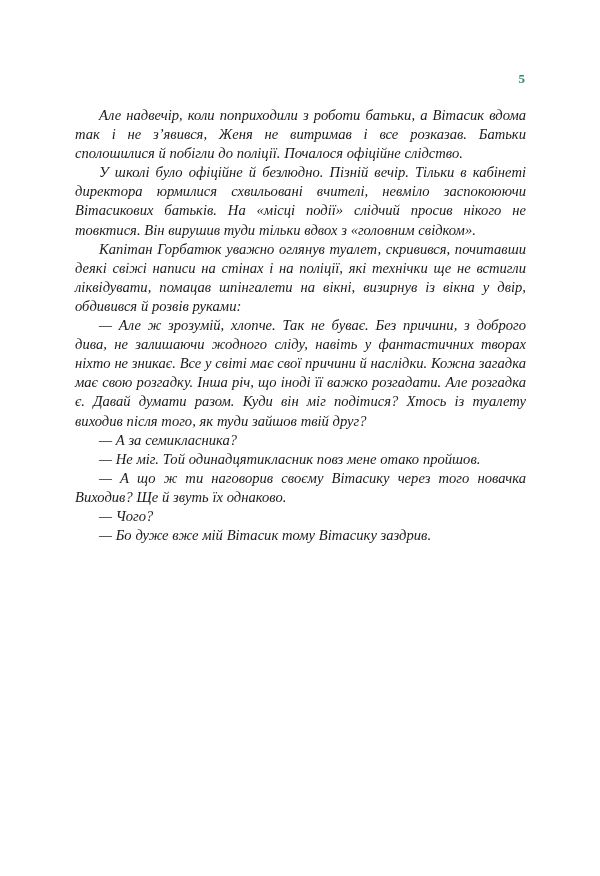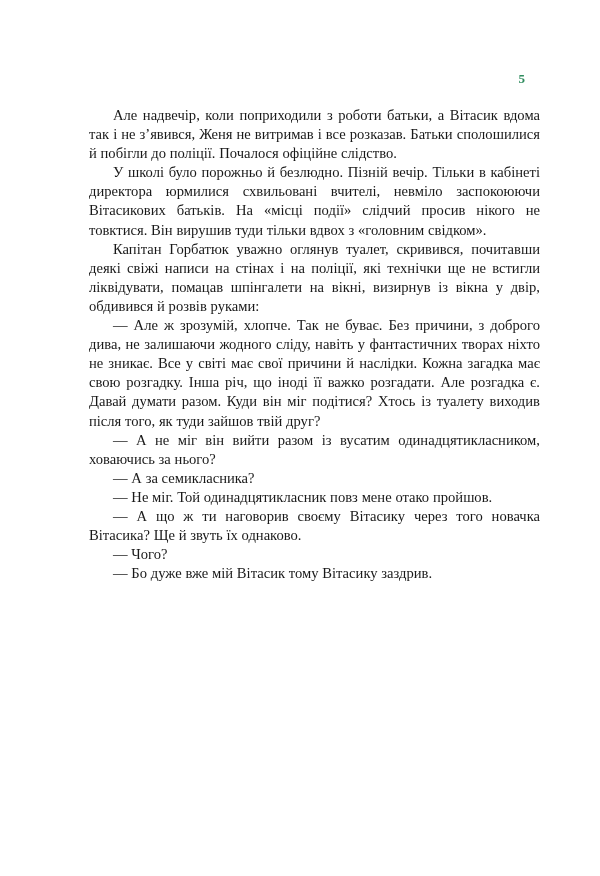--- a/index.html
+++ b/index.html
@@ -41,22 +41,23 @@
     font-weight: bold;
     line-height: 14px;
     color: #2f8c5e;
     letter-spacing: 0;
   }
 
   
   .textblock {
     position: absolute;
     top: 106px;
-    left: 89px;
+    left: 75px;
     width: 451px;
+    font-style: italic;
   }
 
   .para {
     margin: 0;
     font-size: 14.6px;
     line-height: 19.1px;
     text-align: justify;
     text-justify: inter-word;
     text-indent: 24px;
     hyphens: manual;
@@ -68,24 +69,23 @@
 <body style="background: rgb(255, 255, 255); color: rgb(25, 25, 25);">
 
 <div class="page">
 
   <div class="folio-row">
     <span class="folio" style="color: rgb(47, 140, 94);">5</span>
   </div>
 
   <div class="textblock">
     <p class="para">Але надвечір, коли поприходили з роботи батьки, а Вітасик вдома так і не з’явився, Женя не витримав і все розказав. Батьки сполошилися й побігли до поліції. Почалося офіційне слідство.</p>
-    <p class="para">У школі було порожньо й безлюдно. Пізній вечір. Тільки в кабінеті директора юрмилися схвильовані вчителі, невміло заспокоюючи Вітасикових батьків. На «місці події» слідчий просив нікого не товктися. Він вирушив туди тільки вдвох з «головним свідком».</p>
+    <p class="para">У школі було офіційне й безлюдно. Пізній вечір. Тільки в кабінеті директора юрмилися схвильовані вчителі, невміло заспокоюючи Вітасикових батьків. На «місці події» слідчий просив нікого не товктися. Він вирушив туди тільки вдвох з «головним свідком».</p>
     <p class="para">Капітан Горбатюк уважно оглянув туалет, скривився, почитавши деякі свіжі написи на стінах і на поліції, які технічки ще не встигли ліквідувати, помацав шпінгалети на вікні, визирнув із вікна у двір, обдивився й розвів руками:</p>
     <p class="para">— Але ж зрозумій, хлопче. Так не буває. Без причини, з доброго дива, не залишаючи жодного сліду, навіть у фантастичних творах ніхто не зникає. Все у світі має свої причини й наслідки. Кожна загадка має свою розгадку. Інша річ, що іноді її важко розгадати. Але розгадка є. Давай думати разом. Куди він міг подітися? Хтось із туалету виходив після того, як туди зайшов твій друг?</p>
-    <p class="para">— А не міг він вийти разом із вусатим одинадцятикласником, ховаючись за нього?</p>
     <p class="para">— А за семикласника?</p>
     <p class="para">— Не міг. Той одинадцятикласник повз мене отако пройшов.</p>
-    <p class="para">— А що ж ти наговорив своєму Вітасику через того новачка Вітасика? Ще й звуть їх однаково.</p>
+    <p class="para">— А що ж ти наговорив своєму Вітасику через того новачка Виходив? Ще й звуть їх однаково.</p>
     <p class="para">— Чого?</p>
     <p class="para">— Бо дуже вже мій Вітасик тому Вітасику заздрив.</p>
   </div>
 
 </div>
 
 </body></html>

